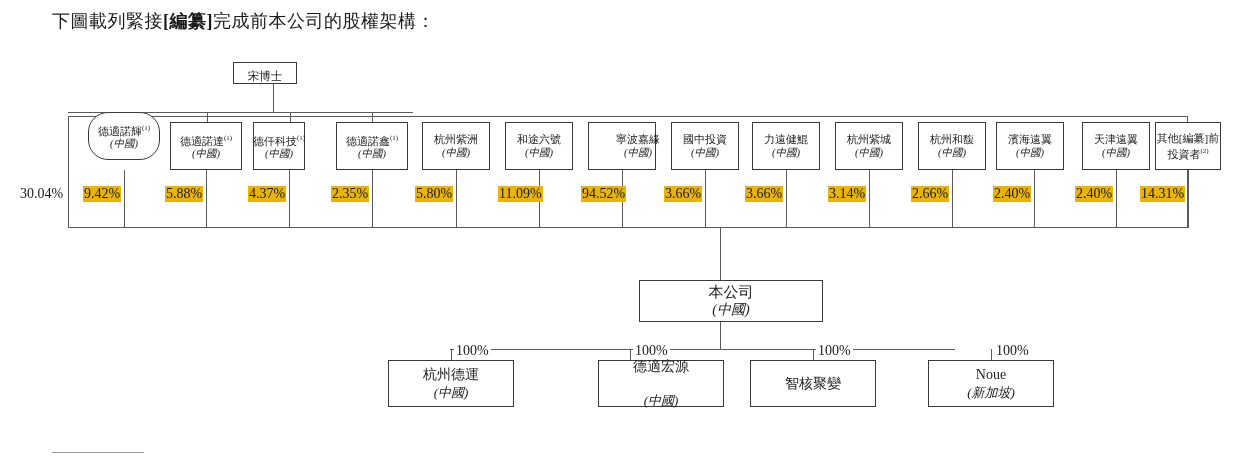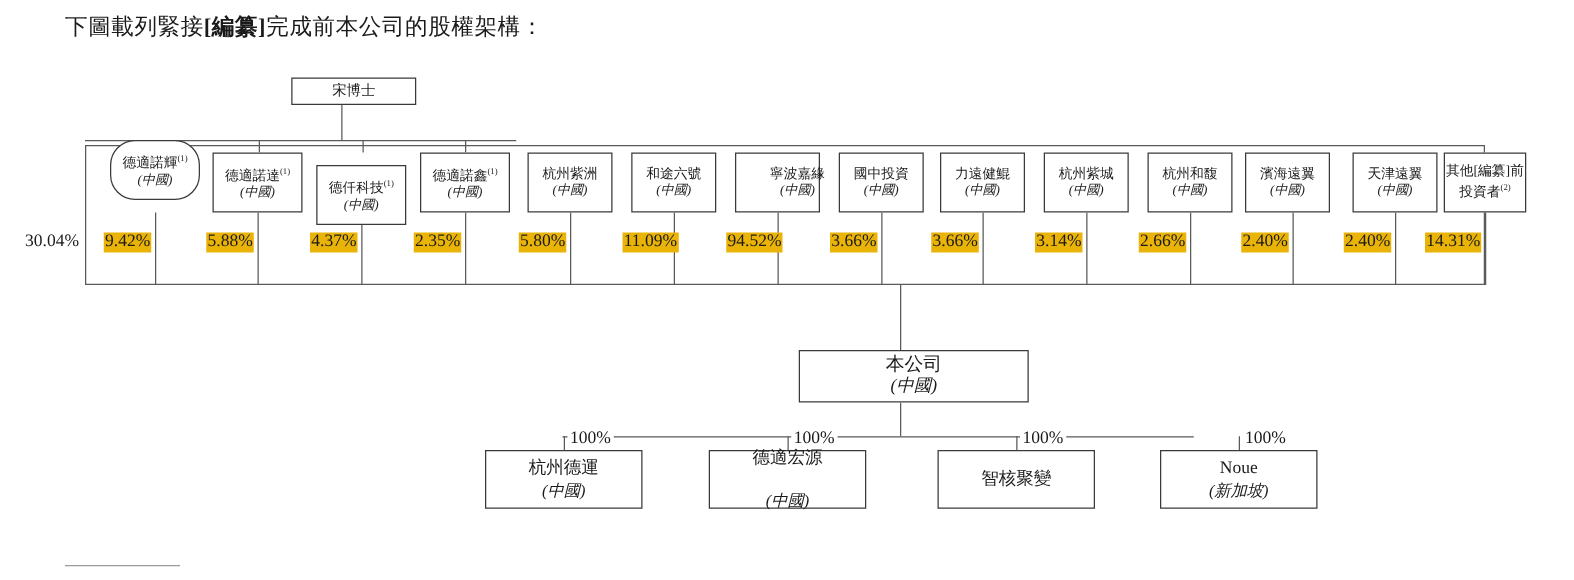--- a/index.html
+++ b/index.html
@@ -33,21 +33,21 @@
     justify-content:center;
     text-align:center;
     z-index:5;
   }
   .box .nm{font-size:11px;line-height:13px;white-space:nowrap;}
   .box .ct{font-size:10.5px;line-height:13px;font-style:italic;white-space:nowrap;}
   .box .nm sup{font-size:7px;vertical-align:super;}
 
   
   #person-box{
-    left:233px;top:62px;width:100px;height:22px;
+    left:233px;top:62px;width:64px;height:22px;justify-content:flex-end;
   }
   #person-box .nm{font-size:11.5px;}
 
   
   .sh-box{height:48px;}
   .sh-box .nm{font-size:11px;}
 
   
   #company-box{
     left:639px;top:280px;width:184px;height:42px;
@@ -131,21 +131,21 @@
         <div class="ct">(中國)</div>
       </div>
       <div class="vline" style="left: 124px; top: 170px; height: 58px;"></div>
       <div class="pct" style="top: 186px; left: 83px;">9.42%</div>
       <div class="box sh-box" style="left: 170px; top: 122px; width: 72px;">
         <div class="nm">德適諾達<sup>(1)</sup></div>
         <div class="ct">(中國)</div>
       </div>
       <div class="vline" style="left: 206px; top: 170px; height: 58px;"></div>
       <div class="pct" style="top: 186px; left: 165px;">5.88%</div>
-      <div class="box sh-box" style="left: 253px; top: 132px; width: 72px; font-family: Liberation Serif, serif;">
+      <div class="box sh-box" style="left: 253px; top: 122px; width: 52px; font-family: Liberation Serif, serif;">
         <div class="nm">德仟科技<sup>(1)</sup></div>
         <div class="ct">(中國)</div>
       </div>
       <div class="vline" style="left: 289px; top: 170px; height: 58px;"></div>
       <div class="pct" style="top: 186px; left: 248px;">4.37%</div>
       <div class="box sh-box" style="left: 336px; top: 122px; width: 72px;">
         <div class="nm">德適諾鑫<sup>(1)</sup></div>
         <div class="ct">(中國)</div>
       </div>
       <div class="vline" style="left: 372px; top: 170px; height: 58px;"></div>
@@ -223,21 +223,21 @@
 
   <div id="subsidiary-layer">
       <div class="vline" style="left: 451px; top: 349px; height: 11px;"></div>
       <div class="pct100" style="top: 343px; left: 454px;">100%</div>
       <div class="box sub-box" style="left: 388px; width: 126px;">
         <div class="nm">杭州德運</div>
         <div class="ct">(中國)</div>
       </div>
       <div class="vline" style="left: 630px; top: 349px; height: 11px;"></div>
       <div class="pct100" style="top: 343px; left: 633px;">100%</div>
-      <div class="box sub-box" style="left: 567px; width: 126px; gap: 16px;">
+      <div class="box sub-box" style="left: 598px; width: 126px; gap: 16px;">
         <div class="nm">德適宏源</div>
         <div class="ct">(中國)</div>
       </div>
       <div class="vline" style="left: 813px; top: 349px; height: 11px;"></div>
       <div class="pct100" style="top: 343px; left: 816px;">100%</div>
       <div class="box sub-box" style="left: 750px; width: 126px;">
         <div class="nm">智核聚變</div>
       </div>
       <div class="vline" style="left: 991px; top: 349px; height: 11px;"></div>
       <div class="pct100" style="top: 343px; left: 994px;">100%</div>

